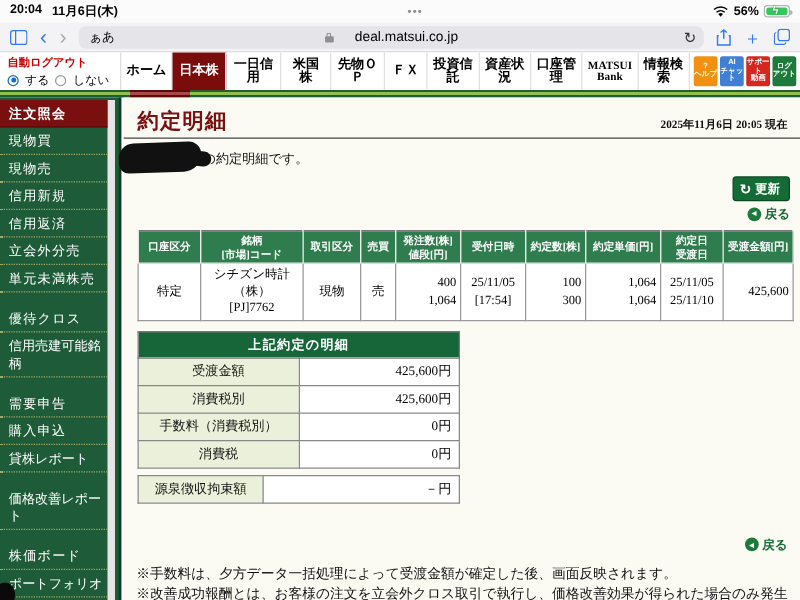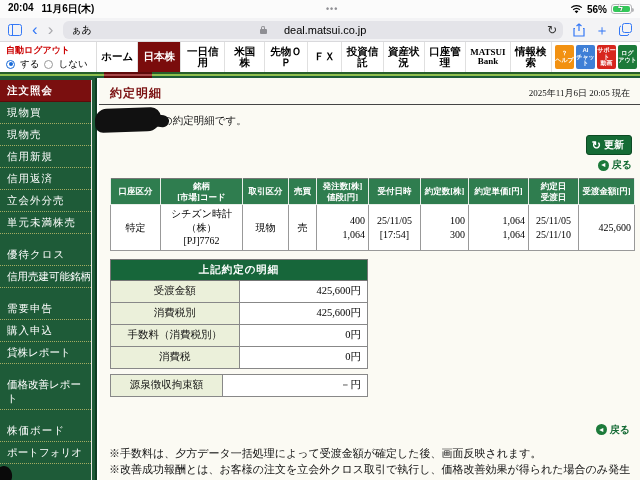--- a/index.html
+++ b/index.html
@@ -55,32 +55,32 @@
     display:flex; align-items:center; justify-content:center; text-align:center; line-height:1.15;
     font-family:"Liberation Sans","DejaVu Sans",sans-serif; }
 
   .greenstrip { position:absolute; top:72px; left:0; right:0; height:6px;
     background:linear-gradient(to bottom,#275f2b 0 2px,#8fbf4d 2px 4px,#1d5c38 4px 6px); }
   .greenstrip .redseg { position:absolute; left:104px; width:48px; top:0; bottom:0; background:linear-gradient(to bottom,#5e0a0a 0 2px,#a84848 2px 4px,#5e0a0a 4px 6px); }
 
   
   .sidebar { position:absolute; top:78px; left:0; width:97px; bottom:0; background:#1e5b38; color:#fff;
     border-right:2px solid #0f3d24; }
-  .sidebar-inner { position:absolute; inset:2px 3px 0 0; border-right:1px solid #e5e5e5; }
+  .sidebar-inner { position:absolute; inset:2px 3px 0 0; border-right:6px solid #e5e5e5; }
   .side-item { font-size:10.5px; padding:4px 0 3px 7px; border-bottom:1px dotted #a3ab62; letter-spacing:1px; color:#fff; }
   .side-item.active { background:#7a0f0f; border-bottom:1px solid #5e0a0a; font-weight:bold; }
   .side-gap { height:10px; }
   .side-item.wrap { line-height:1.5; letter-spacing:0.5px; }
 
   
   .content { position:absolute; top:78px; left:99px; right:0; bottom:0; background:#fbfaf3; }
   .page-head { display:flex; justify-content:space-between; align-items:flex-end; padding:7px 10px 2px 11px;
     border-bottom:1.5px solid #444; margin-bottom:0; }
-  .page-title { color:#7a1010; font-weight:bold; font-size:12px; letter-spacing:1px; }
-  .page-time { font-size:9px; font-weight:normal; color:#111; padding-bottom:2px; }
+  .page-title { color:#7a1010; font-weight:bold; font-size:17px; letter-spacing:1px; }
+  .page-time { font-size:9px; font-weight:bold; color:#111; padding-bottom:2px; }
 
   .subtitle-row { position:relative; height:30px; padding:9px 0 0 11px; font-size:10.5px; color:#111; }
   .subtitle-row .txt { margin-left:52px; }
   .redact-blob { position:absolute; left:-4px; top:3px; width:66px; height:24px; background:#111;
     border-radius:12px 10px 14px 8px; transform:rotate(-2deg); }
   .redact-blob:after { content:""; position:absolute; right:-8px; top:8px; width:18px; height:12px;
     background:#111; border-radius:6px; transform:rotate(8deg); }
   .corner-blob { position:absolute; left:-6px; bottom:-8px; width:18px; height:22px; background:#0a0a0a;
     border-radius:50% 60% 40% 50%; transform:rotate(25deg); }
 
@@ -106,21 +106,21 @@
   .order-table col:nth-child(5){width:52px;} .order-table col:nth-child(6){width:52px;}
   .order-table col:nth-child(7){width:48px;} .order-table col:nth-child(8){width:60px;}
   .order-table col:nth-child(9){width:50px;} .order-table col:nth-child(10){width:56px;}
 
   
   .detail-wrap { margin:8px 0 0 11px; width:258px; }
   .detail-table { width:258px; border:1.5px solid #777; background:#fff; table-layout:fixed; }
   .detail-table th.title { background:#17663a; color:#fff; font-size:10.5px; font-weight:bold;
     padding:3px 0; border:1px solid #777; letter-spacing:1px; }
   .detail-table td { border:1px solid #888; font-size:10.5px; padding:3.5px 6px; }
-  .detail-table td.lab { background:#ebf0da; text-align:center; width:112px; color:#111; }
+  .detail-table td.lab { background:#ebf0da; text-align:center; width:100px; color:#111; }
   .detail-table td.val { background:#fff; text-align:right; color:#000; }
   .detail-sep { margin-top:5px; }
 
   .bottom-back { display:flex; justify-content:flex-end; padding-right:10px; margin-top:26px; }
 
   .notes { padding:8px 8px 0 10px; font-size:11px; color:#111; line-height:1.5; }
 
   svg { display:block; }
 </style>
 </head>

